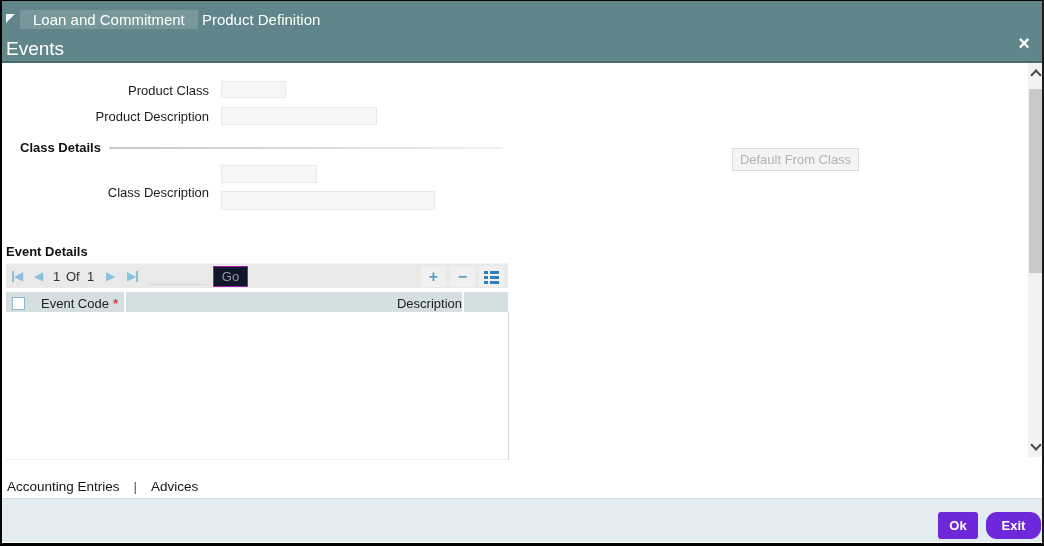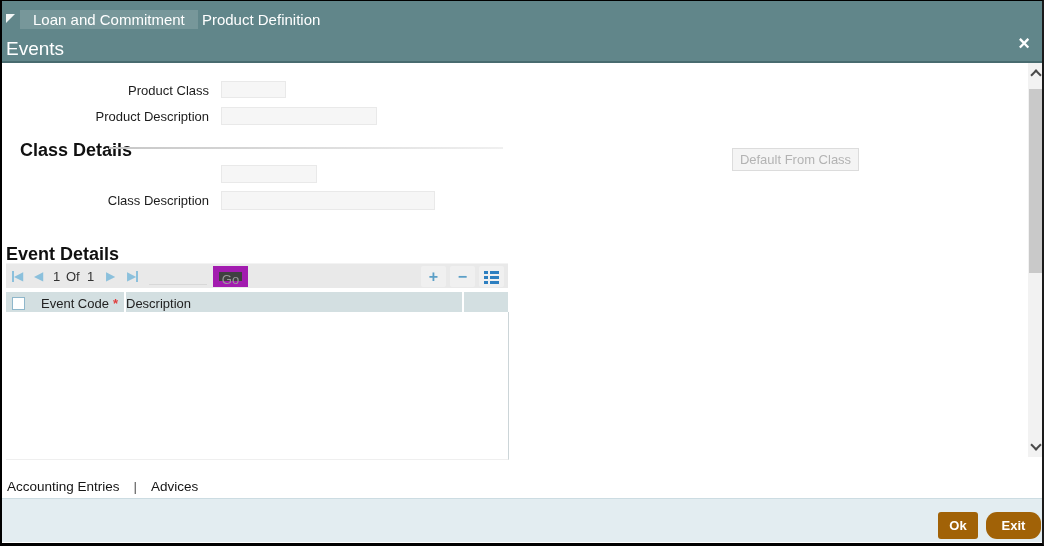--- a/index.html
+++ b/index.html
@@ -23,21 +23,21 @@
   .title-line { position:absolute; left:18px; top:10px; font-size:15px; color:#fff; white-space:nowrap; }
   .title-hl { background:rgba(255,255,255,0.14); padding:1px 13px; }
   .subtitle { position:absolute; left:4px; top:37px; font-size:19px; color:#fff; }
   .close-x {
     position:absolute; right:8px; top:31px; font-size:20px; font-weight:bold;
     color:#fff; cursor:pointer; line-height:22px; padding:0 4px;
   }
   
   .flabel { position:absolute; left:4px; width:203px; text-align:right; font-size:13px; color:#1c1c1c; }
   .ffield { position:absolute; background:#f6f6f6; border:1px solid #e9e9e9; font-size:12px; color:#333; }
-  .sec-head { position:absolute; font-size:18px; font-weight:bold; color:#111; }
+  .sec-head { position:absolute; font-size:13px; font-weight:bold; color:#111; }
   .sec-rule { position:absolute; height:2px; background:linear-gradient(to right,#c7c7c7,#f0f0f0); }
   .def-btn {
     position:absolute; left:730px; top:147px; width:127px; height:23px;
     background:#f4f4f4; border:1px solid #dcdcdc; color:#b3b3b3;
     font-size:13px; font-family:"Liberation Sans",sans-serif;
   }
   
   .grid-toolbar {
     position:absolute; left:4px; top:262px; width:502px; height:25px;
     background:#e9e9e9; border-top:1px solid #f3f3f3;
@@ -45,21 +45,21 @@
   .nav-btn { position:absolute; top:4px; color:#8bc0dc; font-size:12px; line-height:16px; cursor:pointer; display:flex; align-items:center; }
   .nav-bar { display:inline-block; width:2px; height:11px; background:#8bc0dc; }
   .pg-text { position:absolute; top:5px; font-size:13px; color:#333; }
   .goto-input {
     position:absolute; left:143px; top:4px; width:58px; height:17px;
     background:transparent; border:none; border-bottom:1px solid #d8d8d8;
     font-size:12px; color:#333; outline:none;
   }
   .go-btn {
     position:absolute; left:207px; top:2px; width:35px; height:21px;
-    background:#404040; border:6px solid #a21caf; color:#999;
+    background:#0f172a; border:1px solid #a21caf; color:#999;
     font-size:13px; font-family:"Liberation Sans",sans-serif; cursor:pointer;
   }
   .tool-btn {
     position:absolute; top:2px; width:25px; height:21px; background:#f0f0f0;
     border:none; border-radius:2px; color:#5b9fc7; font-size:16px; font-weight:bold;
     line-height:19px; cursor:pointer; text-align:center; font-family:"Liberation Sans",sans-serif;
   }
   .details-icon { display:inline-block; width:15px; height:13px; vertical-align:middle; }
   .details-row { display:flex; align-items:center; height:3px; margin-bottom:2px; }
   .details-dot { width:4px; height:3px; background:#2d7fc0; margin-right:2px; }
@@ -83,21 +83,21 @@
   
   .links-row { position:absolute; left:5px; top:478px; display:flex; align-items:flex-start; font-size:13.5px; color:#151515; }
   .link-item { cursor:pointer; }
   .link-sep { margin:0 14px; color:#555; }
   
   .footer {
     position:absolute; left:0; top:497px; width:100%; height:44px;
     background:#e3edf1; border-top:1px solid #ccdce2;
   }
   .teal-btn {
-    position:absolute; top:13px; height:27px; background:#a16207; color:#fff;
+    position:absolute; top:13px; height:27px; background:#6d28d9; color:#fff;
     border:none; border-radius:3px; font-weight:bold; font-size:13px;
     font-family:"Liberation Sans",sans-serif; cursor:pointer;
   }
   
   .scrollbar {
     position:absolute; left:1026px; top:62px; width:17px; height:394px; background:#f2f2f2;
   }
   .sb-thumb { position:absolute; left:1px; top:26px; width:15px; height:184px; background:#c9c9c9; }
   .chev { position:absolute; left:4px; width:8px; height:8px; border-top:2px solid #4a4a4a; border-right:2px solid #4a4a4a; cursor:pointer; }
   .chev-up { top:8px; transform:rotate(-45deg); }
@@ -122,21 +122,21 @@
   <div class="ffield" style="left:219px; top:80px; width:65px; height:17px;"></div>
 
   <div class="flabel" style="top:108px;">Product Description</div>
   <div class="ffield" style="left:219px; top:106px; width:156px; height:18px;"></div>
 
   <div class="sec-head" style="left:18px; top:139px;">Class Details</div>
   <div class="sec-rule" style="left:107px; top:146px; width:394px;"></div>
 
   <div class="ffield" style="left:219px; top:164px; width:96px; height:18px;"></div>
 
-  <div class="flabel" style="top:192px;">Class Description</div>
+  <div class="flabel" style="top:184px;">Class Description</div>
   <div class="ffield" style="left:219px; top:190px; width:214px; height:19px;"></div>
 
   <button class="def-btn">Default From Class</button>
 
   <div class="sec-head" style="left:4px; top:243px;">Event Details</div>
 
   <div class="grid-toolbar">
     <span class="nav-btn" style="left:6px;"><span class="nav-bar"></span>◀</span>
     <span class="nav-btn" style="left:28px;">◀</span>
     <span class="pg-text" style="left:47px;">1</span>
@@ -162,21 +162,21 @@
 
   <div class="tbl-head">
     <div class="th-cell" style="width:28px;">
       <span class="chk"></span>
     </div>
     <div class="th-cell" style="width:90px; padding-left:7px;">
       <span>Event Code</span>
       <span class="req">*</span>
     </div>
     <div class="th-sep"></div>
-    <div class="th-cell" style="flex:1; justify-content:flex-start;">
+    <div class="th-cell" style="flex:1; justify-content:flex-end;padding-left:43px;">
       <span>Description</span>
     </div>
     <div class="th-sep"></div>
     <div class="th-cell" style="width:44px;"></div>
   </div>
 
   <div class="tbl-body"></div>
 
   <div class="links-row">
     <span class="link-item">Accounting Entries</span>

